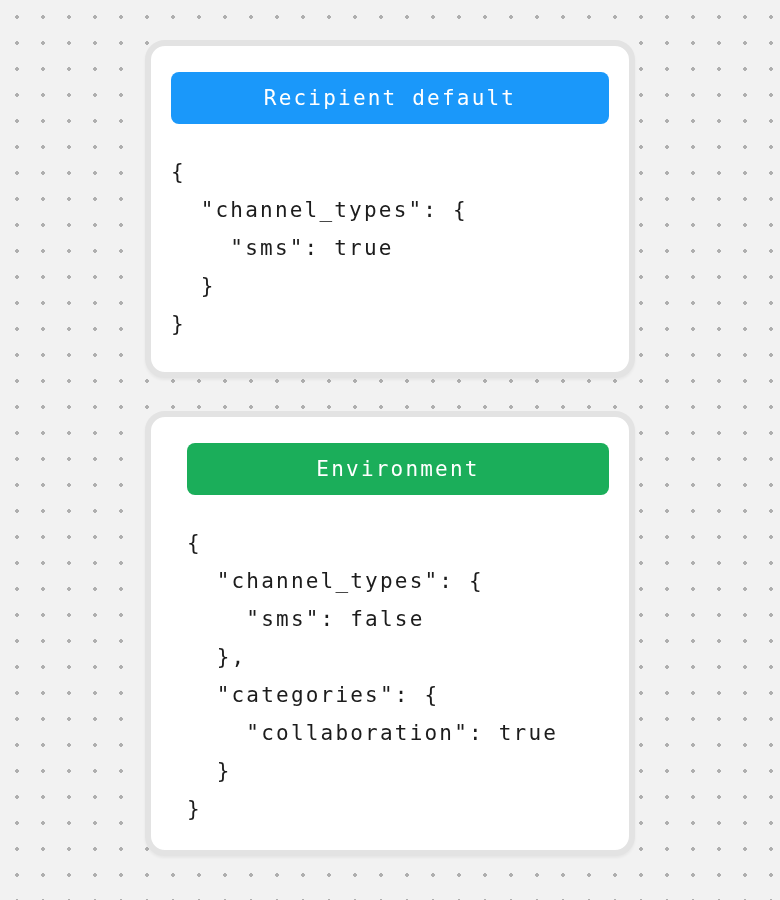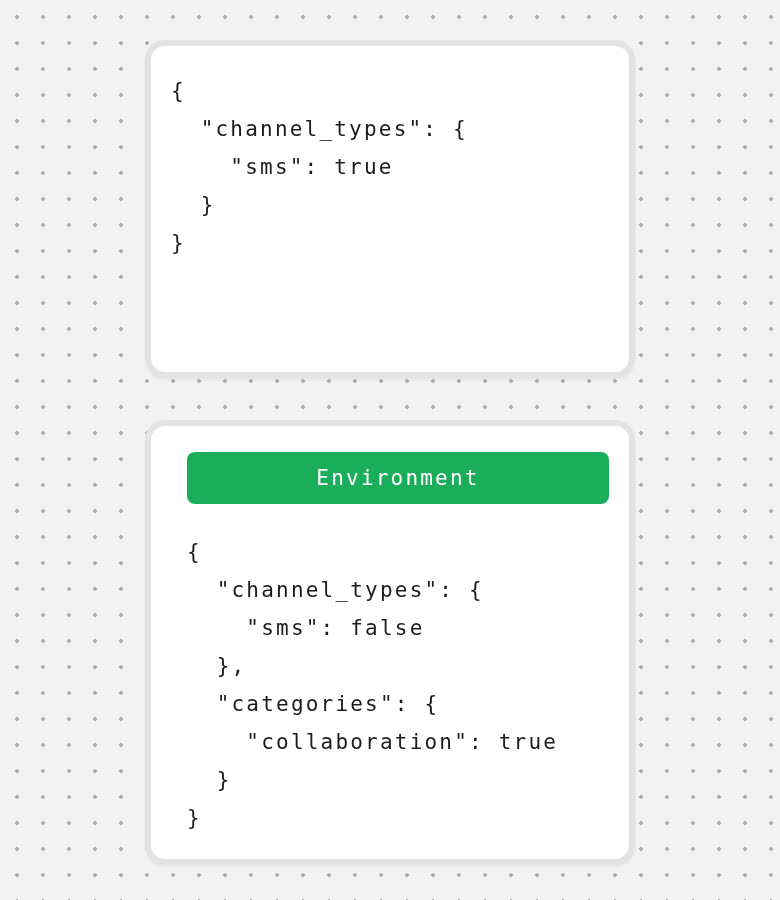--- a/index.html
+++ b/index.html
@@ -22,21 +22,21 @@
     left: 145px;
     width: 490px;
     box-sizing: border-box;
     background: #FFFFFF;
     border: 6px solid #E3E3E3;
     border-radius: 20px;
     padding: 26px 20px 0 20px;
     box-shadow: 0 2px 3px rgba(0,0,0,0.05);
   }
   .card-recipient { top: 40px;  height: 338px; }
-  .card-environment { top: 420px; height: 445px; padding-left: 36px; }
+  .card-environment { top: 411px; height: 445px; padding-left: 36px; }
   .card-header {
     height: 52px;
     border-radius: 8px;
     display: flex;
     align-items: center;
     justify-content: center;
     color: #FFFFFF;
     font-size: 21px;
     letter-spacing: 2.2px;
     margin-bottom: 29px;
@@ -52,20 +52,21 @@
     white-space: pre;
     height: 38px;
   }
 </style>
 </head>
 <body>
 
 <div>
 
   <div class="card card-recipient">
+    <div class="card-header" style="background-color: rgb(26, 152, 250);">Recipient default</div>
     <div class="code-block">
       <div class="code-line">{</div>
       <div class="code-line">  "channel_types": {</div>
       <div class="code-line">    "sms": true</div>
       <div class="code-line">  }</div>
       <div class="code-line">}</div>
     </div>
   </div>
 
   <div class="card card-environment">

